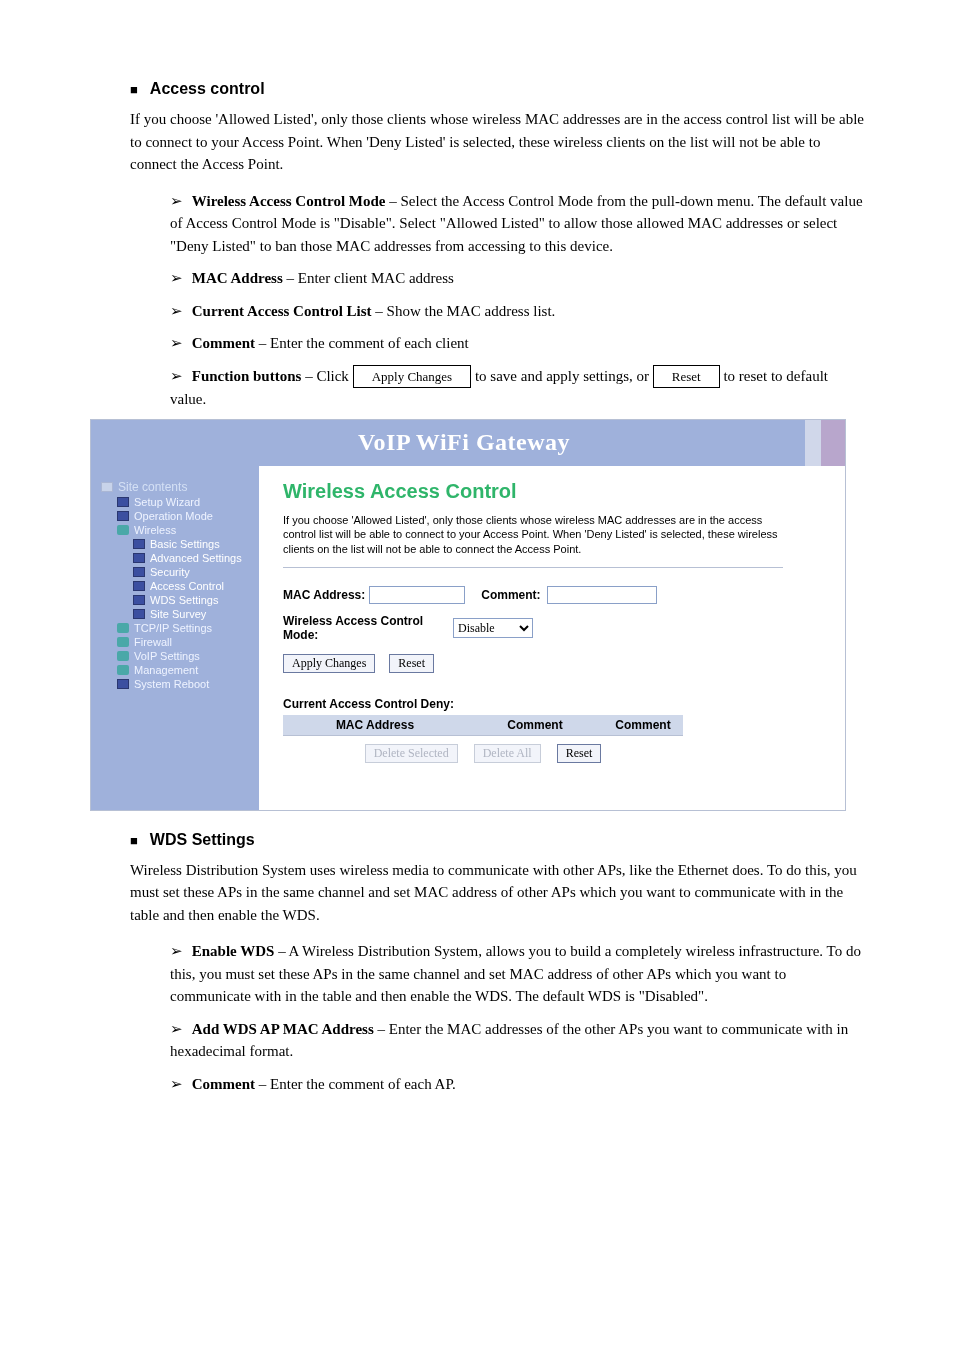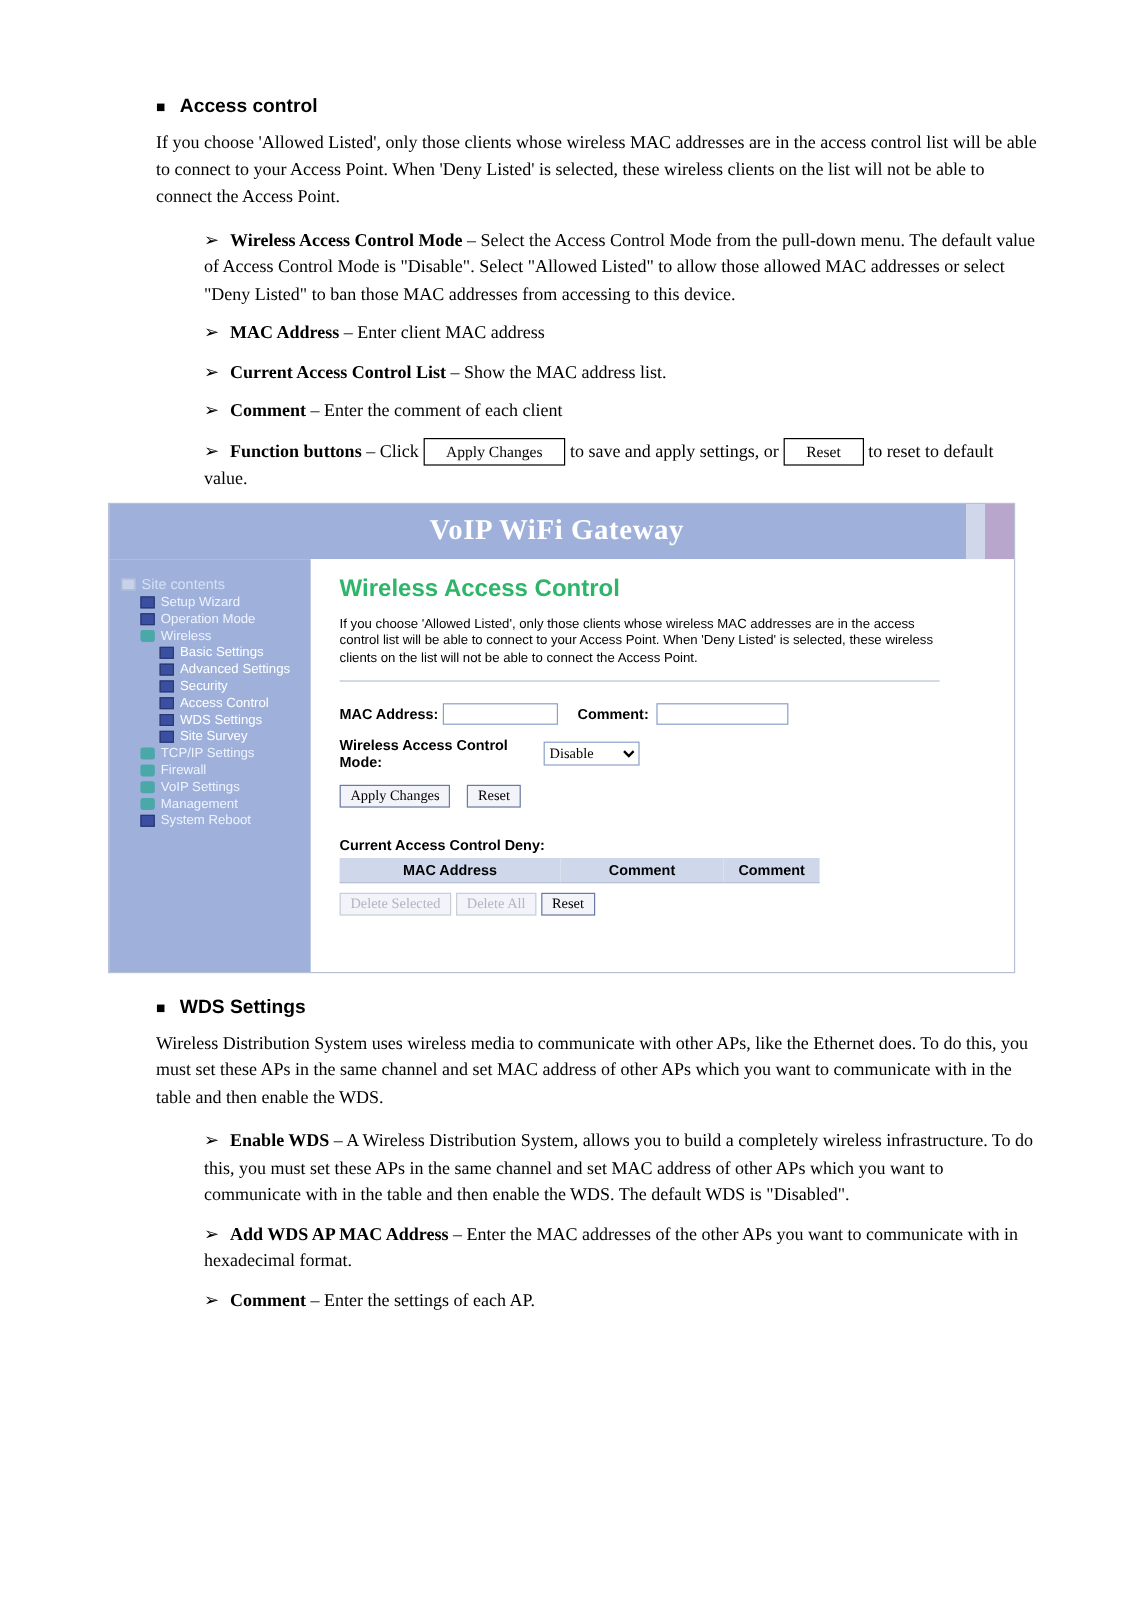--- a/index.html
+++ b/index.html
@@ -70,21 +70,21 @@
   input.txtin.lg { width: 110px; }
   select.sel {
     height: 20px; width: 80px; font-family: "Times New Roman", serif; font-size: 12px;
     border: 1px solid #8aa0c8; background: #fff;
   }
   .btnrow { margin: 12px 0 24px 0; display: flex; gap: 14px; }
   .btnrow .b, .btnrow2 .b {
     font-family: "Times New Roman", serif; font-size: 12px;
     border: 1px solid #6a79a0; background: #f2f4fa; padding: 1px 8px;
   }
-  .btnrow2 { display: flex; gap: 4px; width: 400px; margin-top: 8px; }
+  .btnrow2 { display: flex; gap: 16px; justify-content: center; width: 400px; margin-top: 8px; }
   .btnrow2 .b.disabled { color: #b0b5c2; border-color: #c7cdd9; }
   .tblhdr { font-size: 12px; font-weight: bold; margin: 16px 0 4px 0; }
   table.tbl {
     width: 400px; border-collapse: collapse; font-size: 12px;
   }
   table.tbl th {
     background: #cfd8ea; text-align: center; font-weight: bold;
     padding: 3px 4px; border-bottom: 1px solid #b7c0d4;
   }
 </style>
@@ -253,17 +253,17 @@
     <div class="subitem">
       <span class="arrow">➢</span>
       <span class="sublabel">Enable WDS</span><span class="subtext"> – A Wireless Distribution System, allows you to build a completely wireless infrastructure. To do this, you must set these APs in the same channel and set MAC address of other APs which you want to communicate with in the table and then enable the WDS. The default WDS is "Disabled".</span>
     </div>
     <div class="subitem">
       <span class="arrow">➢</span>
       <span class="sublabel">Add WDS AP MAC Address</span><span class="subtext"> – Enter the MAC addresses of the other APs you want to communicate with in hexadecimal format.</span>
     </div>
     <div class="subitem">
       <span class="arrow">➢</span>
-      <span class="sublabel">Comment</span><span class="subtext"> – Enter the settings of each AP.</span>
+      <span class="sublabel">Comment</span><span class="subtext"> – Enter the comment of each AP.</span>
     </div>
   </div>
 
 </div>
 
 </body></html>

